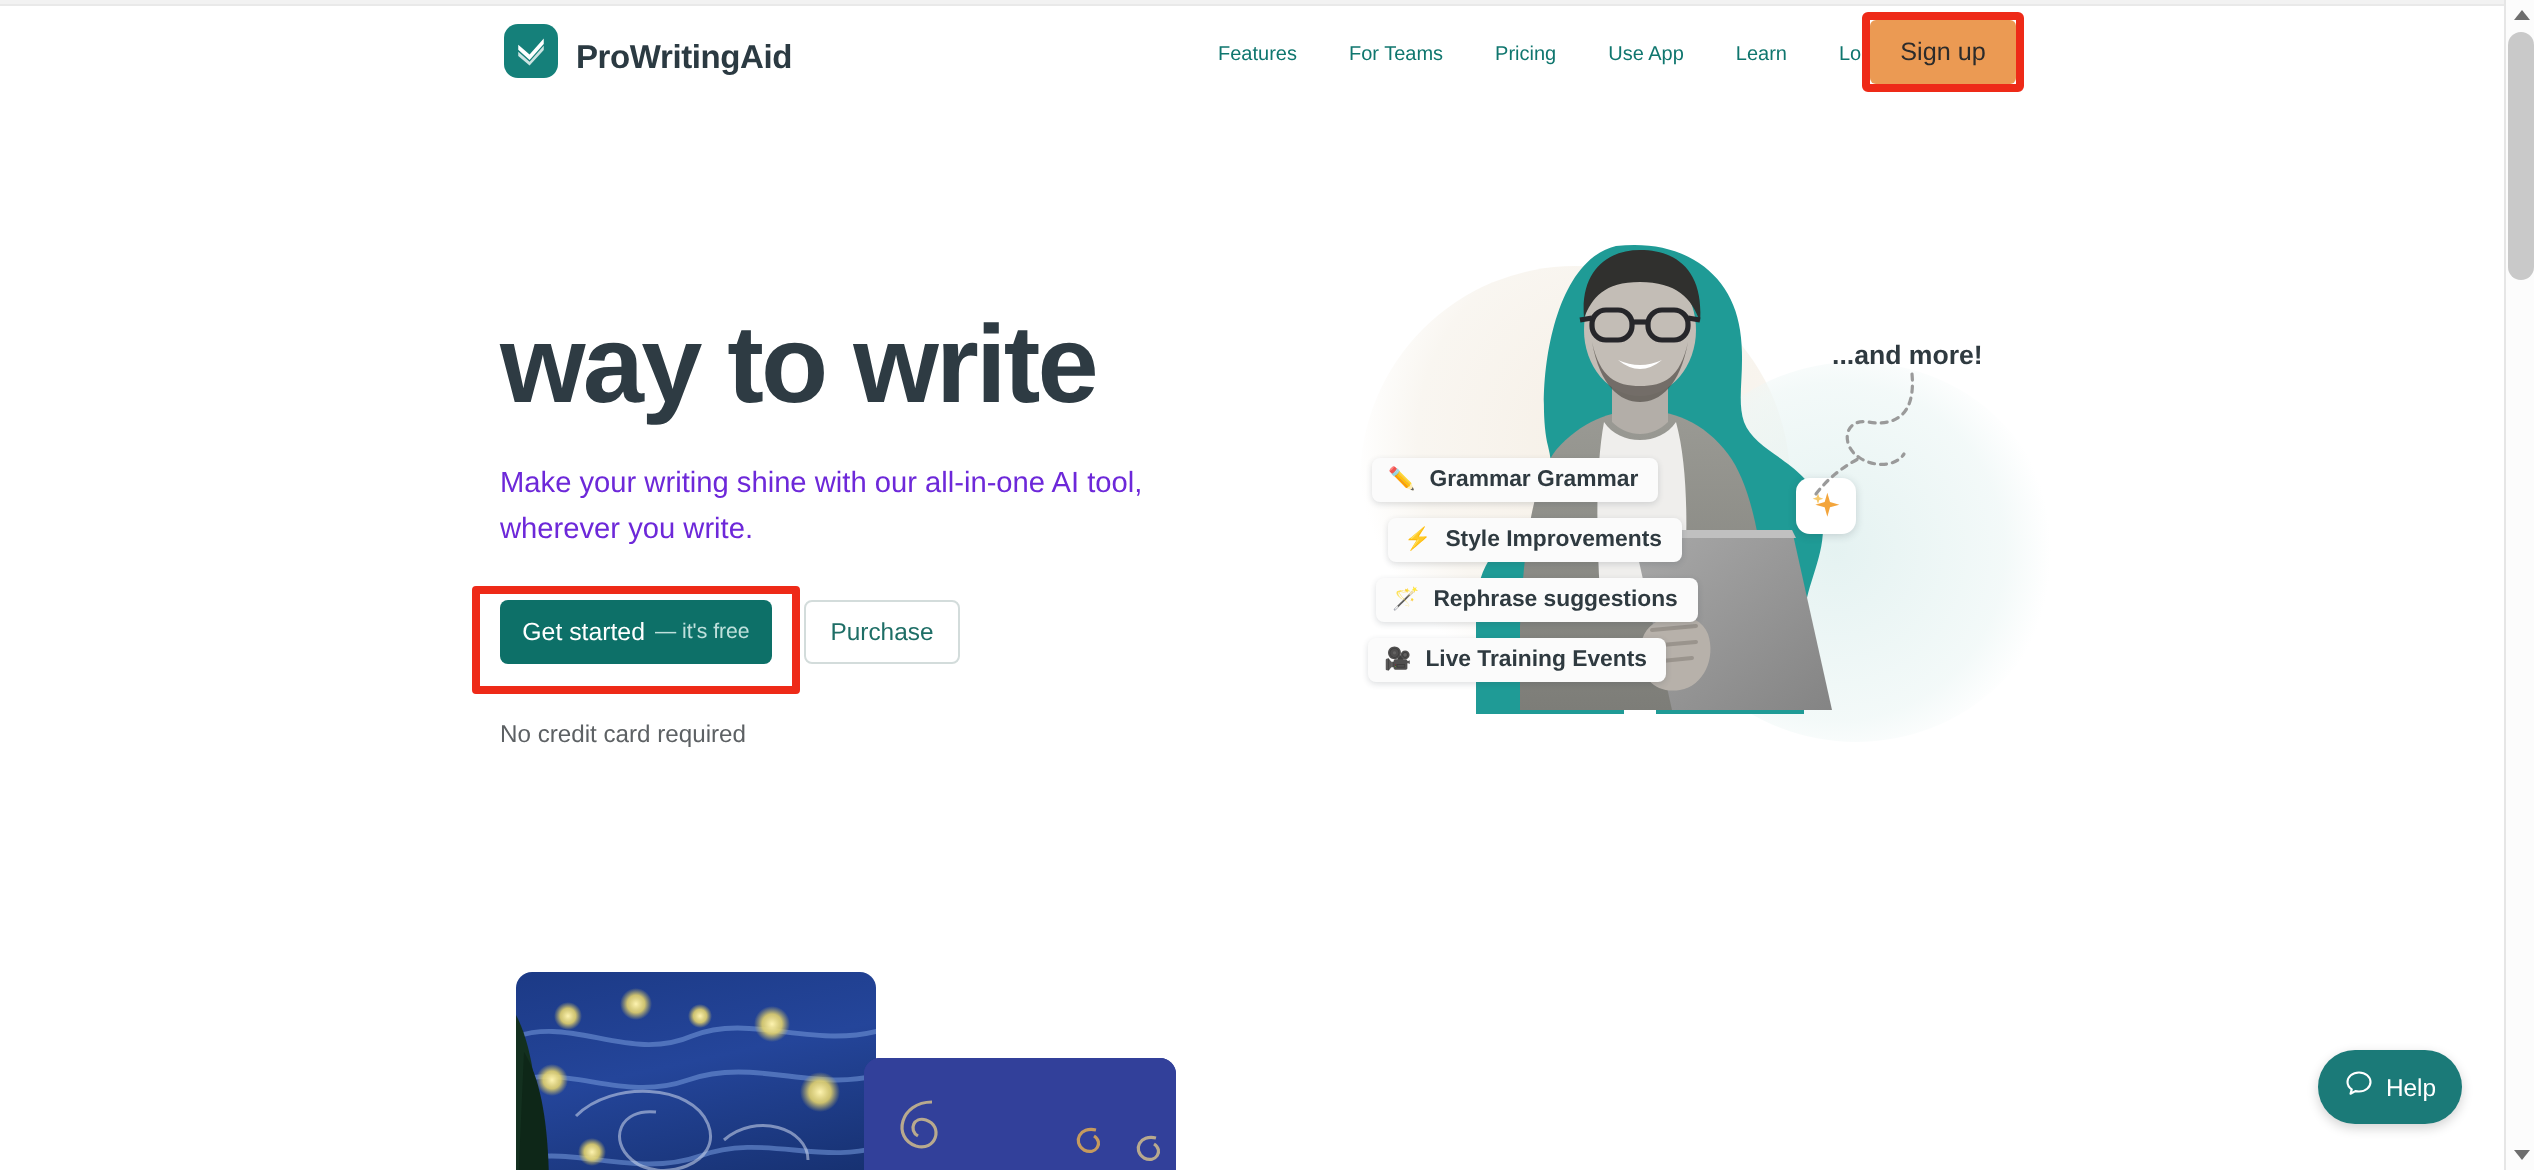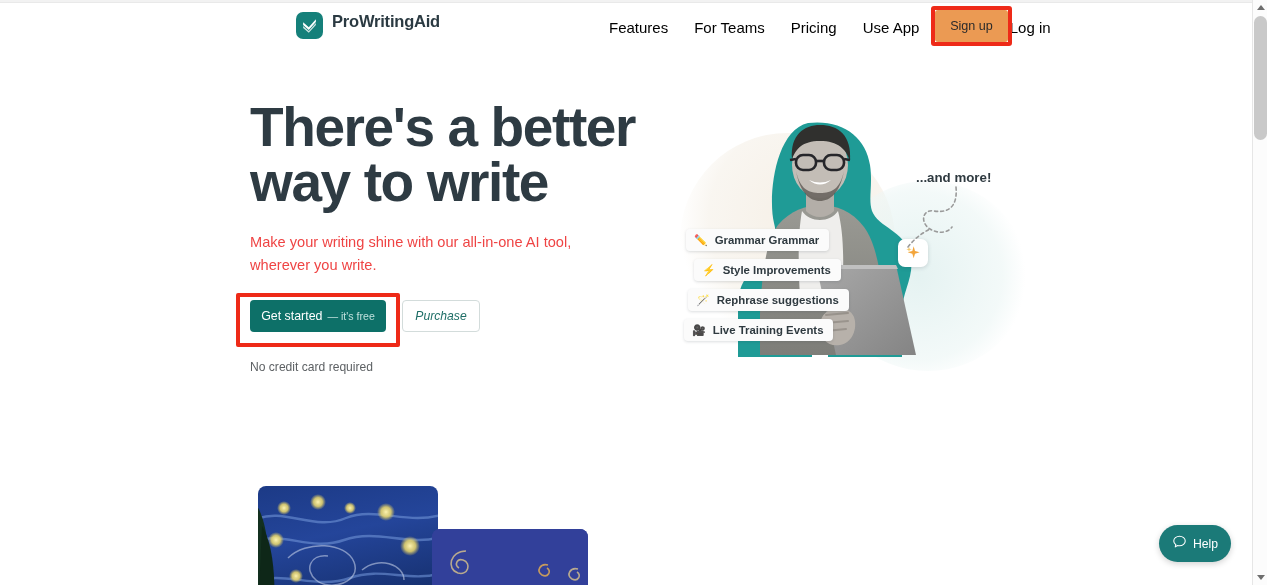--- a/index.html
+++ b/index.html
@@ -48,38 +48,38 @@
     position: absolute; top: 3px; left: 0; width: 1252px; height: 582px;
     overflow: hidden;
   }
 
   
   #header {
     position: absolute; top: 0; left: 0; width: 1252px; height: 48px;
   }
   #brand {
     position: absolute; left: 252px; top: 9px;
-    display: flex; align-items: flex-start; gap: 9px; margin-left: 44px;
+    display: flex; align-items: flex-end; gap: 9px;
   }
   #logo-mark {
     width: 27px; height: 27px; border-radius: 7px;
     background: #15807a;
     display: flex; align-items: center; justify-content: center;
     flex: none;
   }
   #brand-name {
     font-size: 16.5px; font-weight: 700; color: #2b3a42; letter-spacing: -0.2px;
     white-space: nowrap;
   }
   #nav {
     position: absolute; left: 596px; top: 16px;
     display: flex; align-items: center; gap: 0px;
   }
   .nav-link {
-    font-size: 15px; color: #000000; text-decoration: none;
+    font-size: 10px; color: #0f766e; text-decoration: none;
     padding: 0 13px; white-space: nowrap; line-height: 17px;
   }
   #signup-wrap {
     position: absolute; left: 931px; top: 3px;
     width: 81px; height: 40px;
     border: 4px solid #ee2a18; border-radius: 3px;
     padding: 0;
     background: #ffffff;
   }
   #signup-btn {
@@ -91,42 +91,42 @@
   }
 
   
   #hero-heading {
     position: absolute; left: 250px; top: 97px; width: 420px;
     font-size: 55px; line-height: 55px; font-weight: 700;
     color: #2e3b43; letter-spacing: -1.4px;
   }
   #hero-sub {
     position: absolute; left: 250px; top: 228px; width: 330px;
-    font-size: 14.6px; line-height: 23px; color: #ef4444;
+    font-size: 14.6px; line-height: 23px; color: #6d28d9;
   }
   #cta-box {
     position: absolute; left: 236px; top: 290px;
     width: 164px; height: 54px;
     border: 4px solid #ee2a18; border-radius: 2px;
     background: #ffffff;
   }
   #get-started {
     position: absolute; left: 250px; top: 297px;
     width: 136px; height: 32px;
     background: #0d7068; border: none; border-radius: 4px;
     color: #ffffff; font-family: inherit; cursor: pointer;
     display: flex; align-items: center; justify-content: center; gap: 5px; text-align: right;
   }
   #gs-main { font-size: 12.4px; font-weight: 400; }
   #gs-sub { font-size: 10.6px; color: #bfe0dc; }
   #purchase-btn {
     position: absolute; left: 402px; top: 297px;
     width: 78px; height: 32px;
     background: #ffffff; border: 1px solid #d3dcdb; border-radius: 4px;
-    color: #1e6e66; font-size: 12.2px; font-family: inherit; cursor: pointer; font-style: italic;
+    color: #1e6e66; font-size: 12.2px; font-family: inherit; cursor: pointer;
   }
   #no-card {
     position: absolute; left: 250px; top: 357px;
     font-size: 12.1px; color: #5d6164;
   }
 
   
   #hero-art {
     position: absolute; left: 640px; top: 100px; width: 400px; height: 280px;
   }
@@ -230,21 +230,21 @@
         <a class="nav-link" href="#">Learn</a>
         <a class="nav-link" href="#">Log in</a>
       </div>
 
       <div id="signup-wrap">
         <button id="signup-btn">Sign up</button>
       </div>
     </div>
 
     <h1 id="hero-heading">
-      <span>There's a better</span><br>
+      <br>
       <span>way to write</span>
     </h1>
 
     <p id="hero-sub">Make your writing shine with our all-in-one AI tool, wherever you write.</p>
 
     <div id="cta-box"></div>
 
     <button id="get-started">
       <span id="gs-main">Get started</span>
       <span id="gs-sub">— it's free</span>

